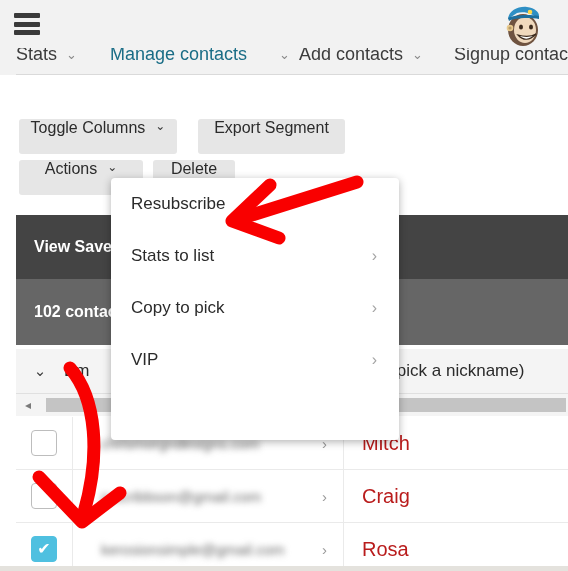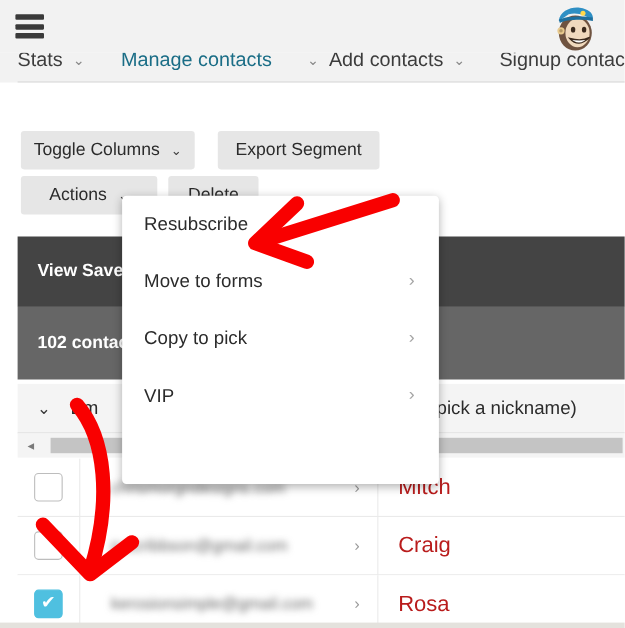--- a/index.html
+++ b/index.html
@@ -51,21 +51,21 @@
     position: absolute; left: 16px; top: 74px; width: 552px; height: 1px;
     background: #dadada;
   }
 
   
   .btn {
     position: absolute;
     background: #e6e6e6; color: #2b2b2b;
     font-size: 16px; font-family: "Liberation Sans", sans-serif;
     border: none; border-radius: 3px;
-    display: flex; align-items: center; justify-content: center; gap: 10px;
+    display: flex; align-items: flex-start; justify-content: center; gap: 10px;
     cursor: pointer; white-space: nowrap;
   }
   .btn-toggle { left: 19px; top: 119px; width: 158px; height: 35px; }
   .btn-export { left: 198px; top: 119px; width: 147px; height: 35px; }
   .btn-actions { left: 19px; top: 160px; width: 124px; height: 35px; }
   .btn-delete  { left: 153px; top: 160px; width: 82px;  height: 35px; }
   .caret { font-size: 12px; color: #3a3a3a; }
 
   
   .bar-dark {
@@ -282,21 +282,21 @@
     <div class="cell-name">Rosa</div>
   </div>
 
   <div class="bottomstrip"></div>
 
   <div class="dropdown">
     <div class="menu-item">
       <span>Resubscribe</span>
     </div>
     <div class="menu-item">
-      <span>Move to forms</span>
+      <span>Stats to list</span>
       <span class="mchev">›</span>
     </div>
     <div class="menu-item">
       <span>Copy to pick</span>
       <span class="mchev">›</span>
     </div>
     <div class="menu-item">
       <span>VIP</span>
       <span class="mchev">›</span>
     </div>

